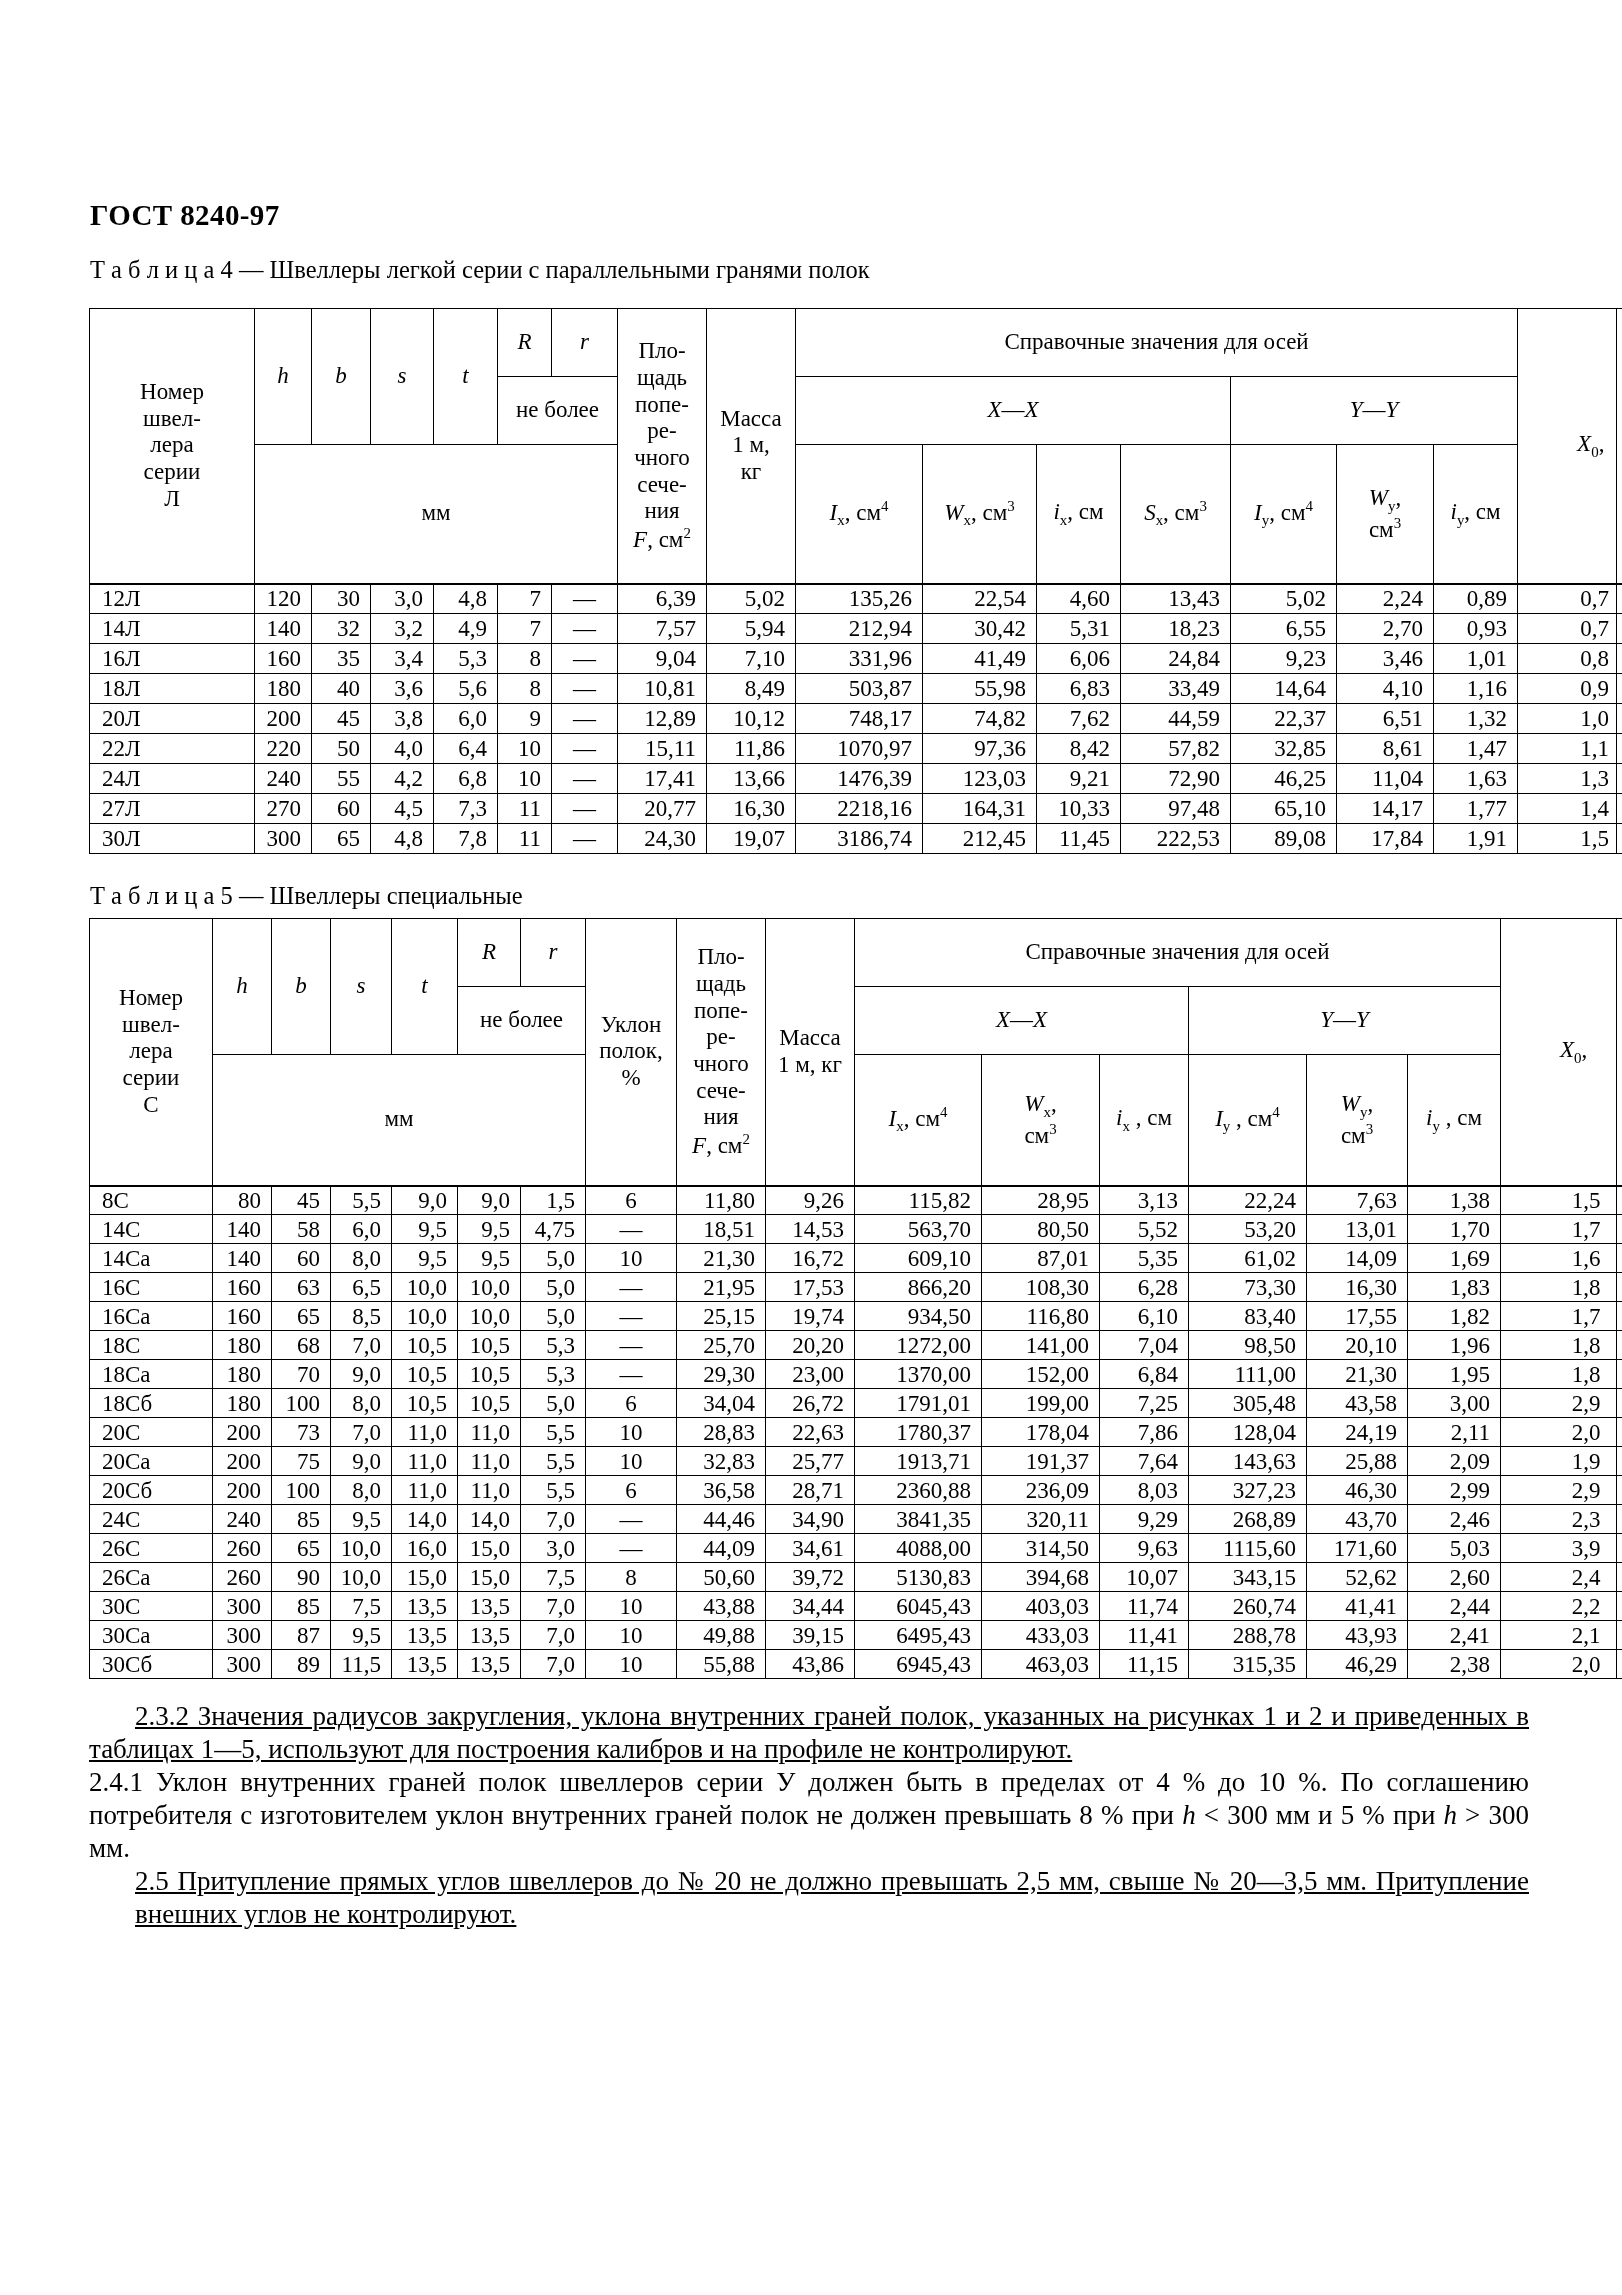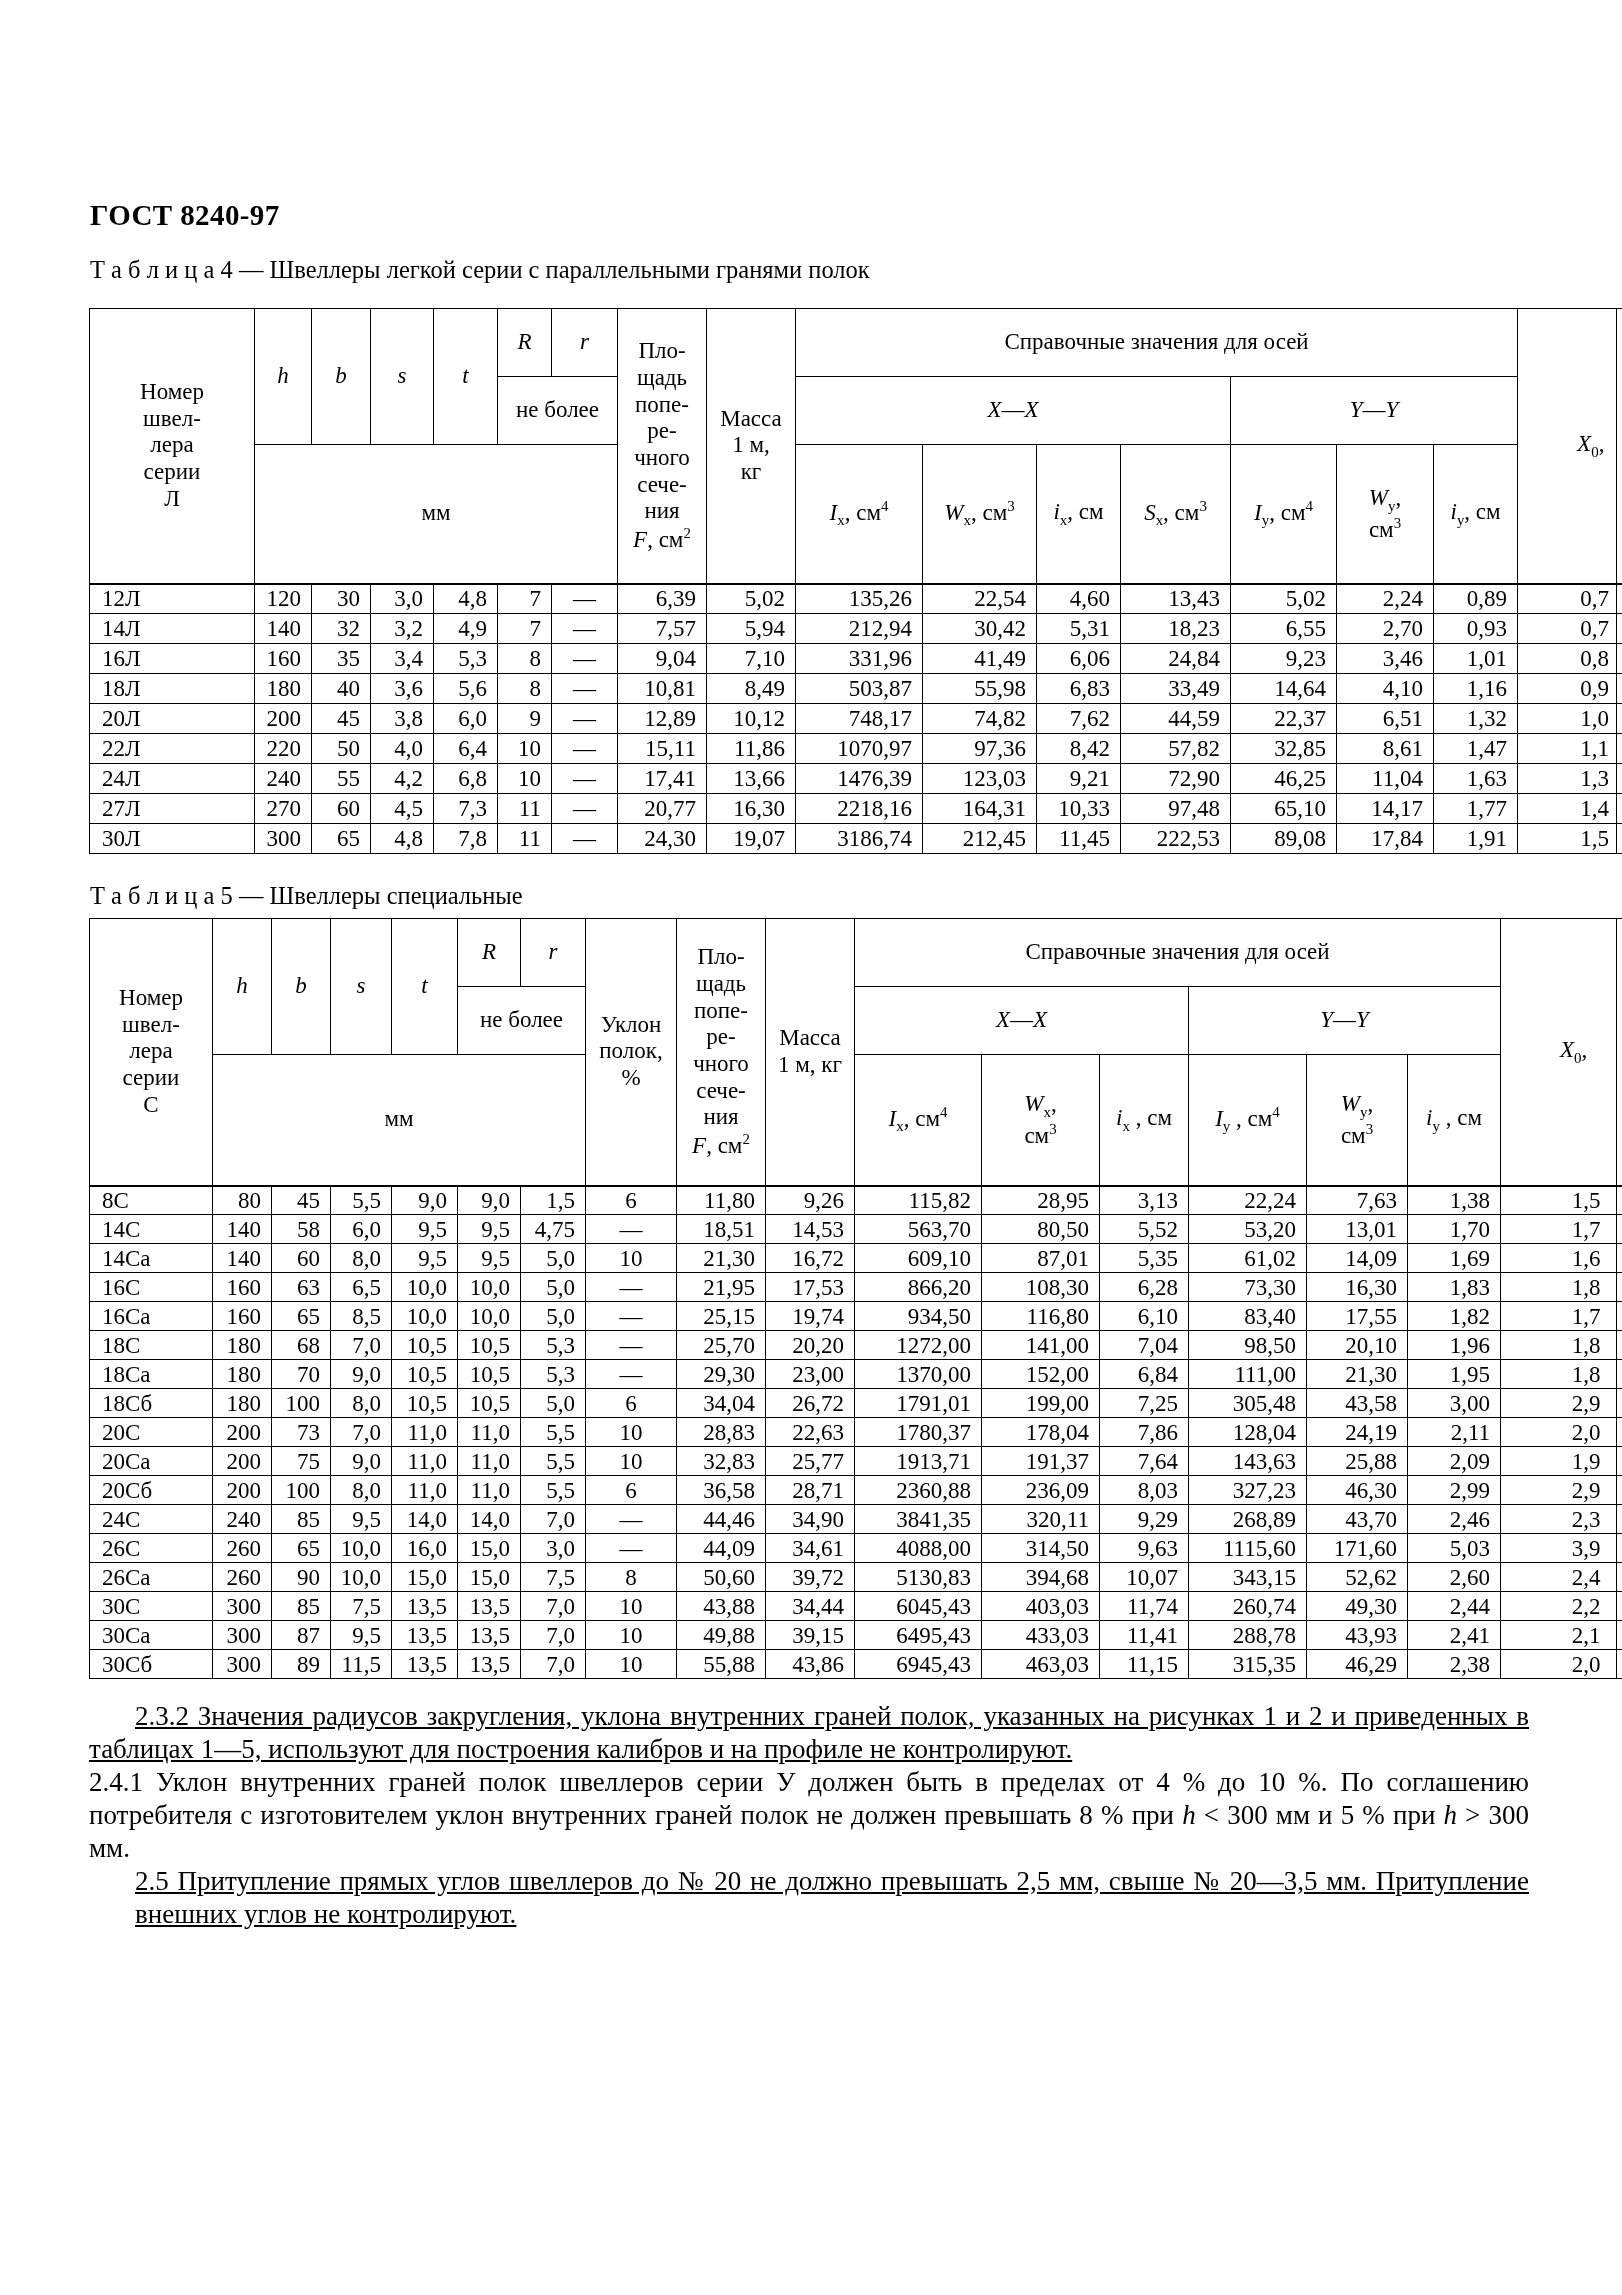--- a/index.html
+++ b/index.html
@@ -626,21 +626,21 @@
             <td>13,5</td>
             <td>13,5</td>
             <td>7,0</td>
             <td class="cc">10</td>
             <td>43,88</td>
             <td>34,44</td>
             <td>6045,43</td>
             <td>403,03</td>
             <td>11,74</td>
             <td>260,74</td>
-            <td>49,30</td>
+            <td>41,41</td>
             <td>2,44</td>
             <td class="x0cell">2,2</td>
             <td class="ph"></td>
           </tr>
           <tr>
             <td class="cl">30Са</td>
             <td>300</td>
             <td>87</td>
             <td>9,5</td>
             <td>13,5</td>

